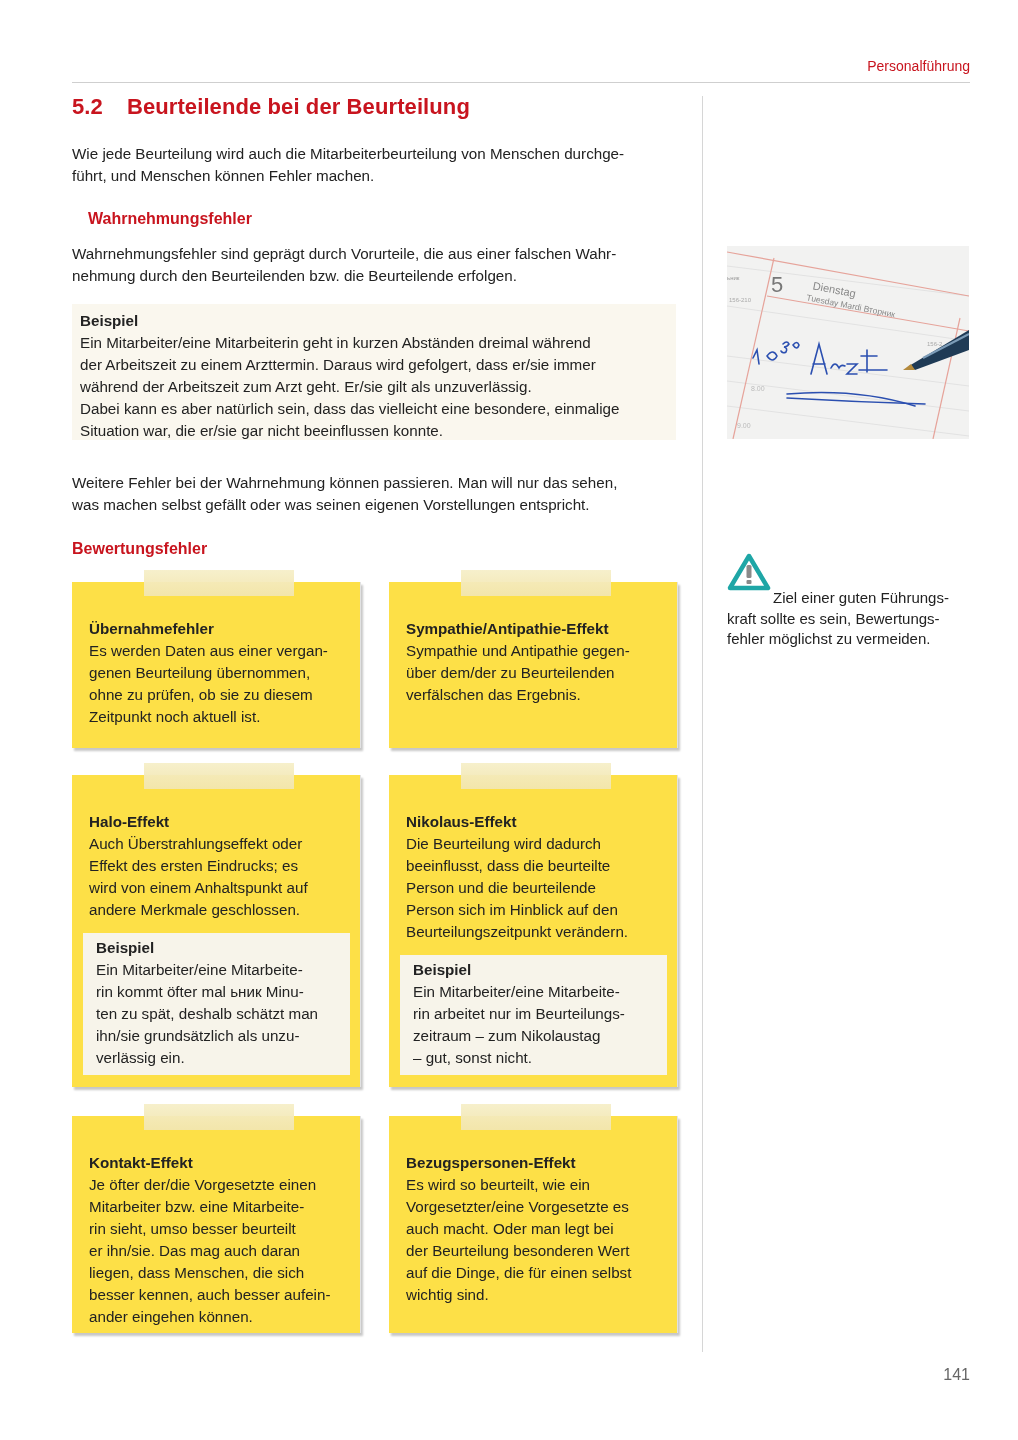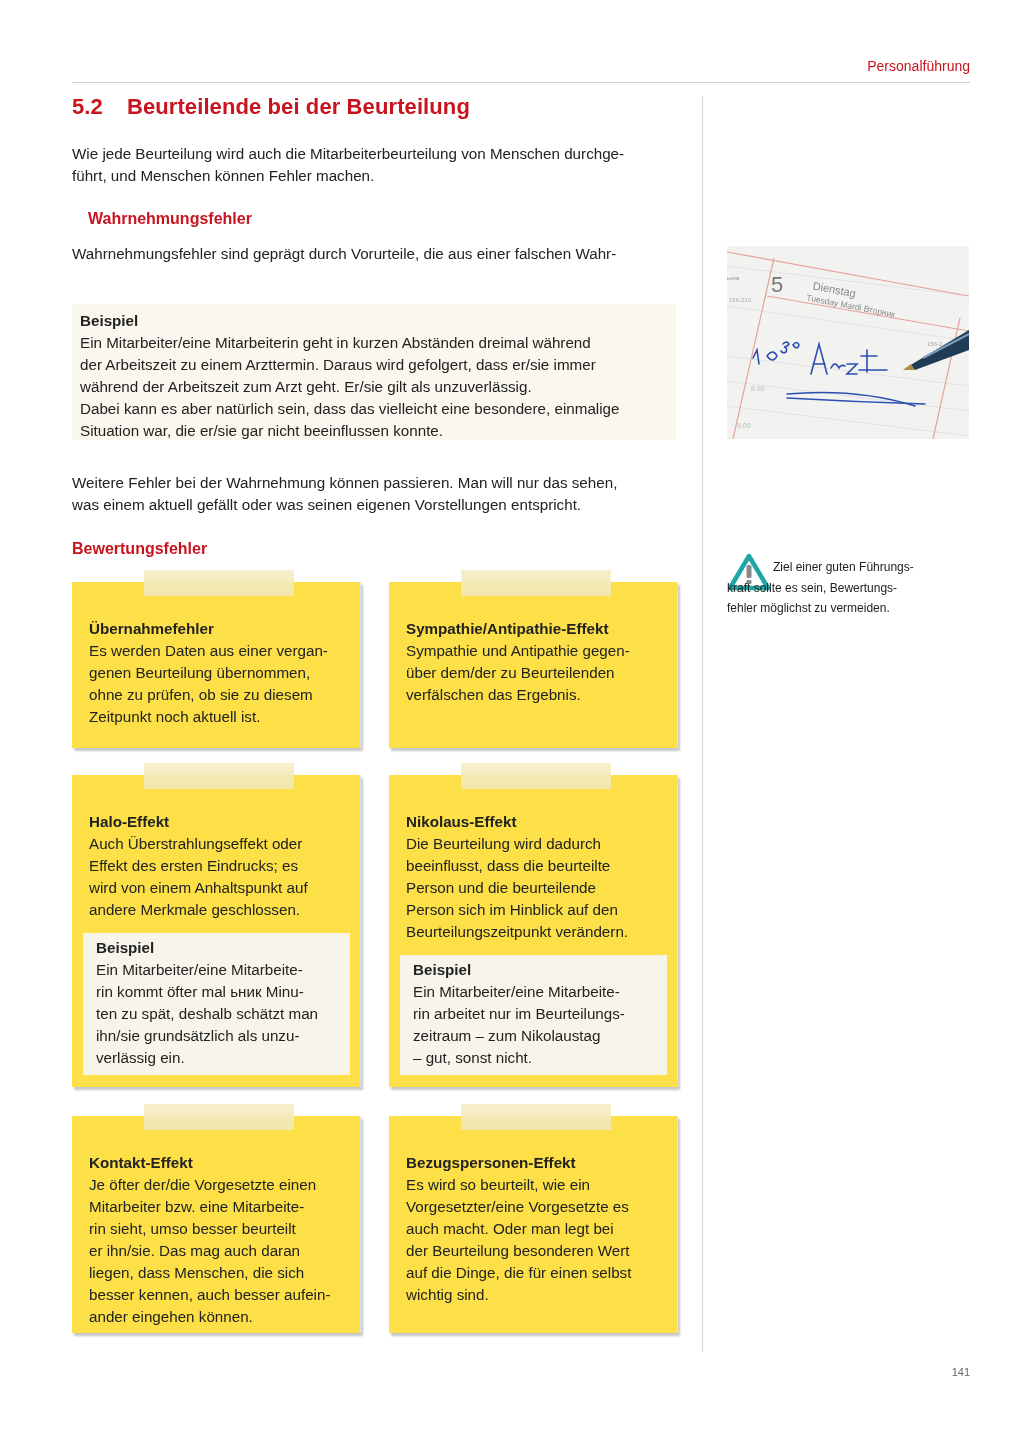--- a/index.html
+++ b/index.html
@@ -10,31 +10,31 @@
   .head-rule { left:72px; right:48px; top:82px; height:1px; background:#cfcfcf; }
   .col-rule { left:702px; top:96px; width:1px; height:1256px; background:#d6d6d6; }
   .chapter-title { left:72px; top:94px; font-size:22px; font-weight:bold; color:#c8141e; letter-spacing:0.1px; }
   .chapter-title .num { margin-right:24px; }
   .para { font-size:15.2px; line-height:22px; color:#222; text-align:justify; }
   .h2 { font-size:16px; font-weight:bold; color:#c8141e; }
   .example-box { left:72px; top:304px; width:604px; height:136px; background:#faf7ee; }
   .example-box .inner { padding:6px 8px; font-size:15.2px; line-height:22px; color:#222; }
   .bold { font-weight:bold; }
   .photo { left:727px; top:246px; width:242px; height:193px; background:#f3f3f3; overflow:hidden; }
-  .note-text { left:727px; top:557px; width:245px; font-size:12px; line-height:20.5px; color:#222; }
+  .note-text { left:727px; top:588px; width:245px; font-size:15px; line-height:20.5px; color:#222; }
   .warn-icon { left:727px; top:553px; width:44px; height:38px; }
   .card { position:absolute; width:288px; background:#fde047;
           box-shadow: 2px 3px 2px rgba(0,0,0,0.22); border-right:1px solid #e2e2e2; }
   .card .tape { position:absolute; top:-12px; left:72px; width:150px; height:26px;
                 background:linear-gradient(180deg,#f6efc9 0%, #f4eabb 50%, #f2e6b0 100%);
                 opacity:0.95; }
   .card .body { padding:36px 16px 14px 17px; font-size:15.2px; line-height:22px; color:#222; }
   .card .title { font-weight:bold; }
   .card .ex { margin:12px -6px 0 -6px; padding:4px 6px 6px 13px; background:#f7f4ea; }
-  .page-num { right:48px; top:1366px; font-size:11px; color:#666; }
+  .page-num { right:48px; top:1366px; font-size:16px; color:#666; }
 </style>
 </head>
 <body>
 
 <div class="abs running-head">Personalführung</div>
 <div class="abs head-rule"></div>
 <div class="abs col-rule"></div>
 
 <div class="abs chapter-title">
   <span class="num">5.2</span><span>Beurteilende bei der Beurteilung</span>
@@ -42,36 +42,37 @@
 
 <div class="abs para" style="left:72px; top:143px; width:606px;">
   <div>Wie jede Beurteilung wird auch die Mitarbeiterbeurteilung von Menschen durchge-</div>
   <div>führt, und Menschen können Fehler machen.</div>
 </div>
 
 <div class="abs h2" style="left:88px; top:210px;">Wahrnehmungsfehler</div>
 
 <div class="abs para" style="left:72px; top:243px; width:606px;">
   <div>Wahrnehmungsfehler sind geprägt durch Vorurteile, die aus einer falschen Wahr-</div>
+  <div>nehmung durch den Beurteilenden bzw. die Beurteilende erfolgen.</div>
 </div>
 
 <div class="abs example-box">
   <div class="inner">
     <div class="bold">Beispiel</div>
     <div>Ein Mitarbeiter/eine Mitarbeiterin geht in kurzen Abständen dreimal während</div>
     <div>der Arbeitszeit zu einem Arzttermin. Daraus wird gefolgert, dass er/sie immer</div>
     <div>während der Arbeitszeit zum Arzt geht. Er/sie gilt als unzuverlässig.</div>
     <div>Dabei kann es aber natürlich sein, dass das vielleicht eine besondere, einmalige</div>
     <div>Situation war, die er/sie gar nicht beeinflussen konnte.</div>
   </div>
 </div>
 
 <div class="abs para" style="left:72px; top:472px; width:606px;">
   <div>Weitere Fehler bei der Wahrnehmung können passieren. Man will nur das sehen,</div>
-  <div>was einem aktuell gefällt oder was seinen eigenen Vorstellungen entspricht.</div>
+  <div>was machen selbst gefällt oder was seinen eigenen Vorstellungen entspricht.</div>
 </div>
 
 <div class="abs h2" style="left:72px; top:540px;">Bewertungsfehler</div>
 
 <div class="card" style="left:72px; top:582px; height:166px;">
   <div class="tape"></div>
   <div class="body">
     <div class="title">Übernahmefehler</div>
     <div>Es werden Daten aus einer vergan-</div>
     <div>genen Beurteilung übernommen,</div>

